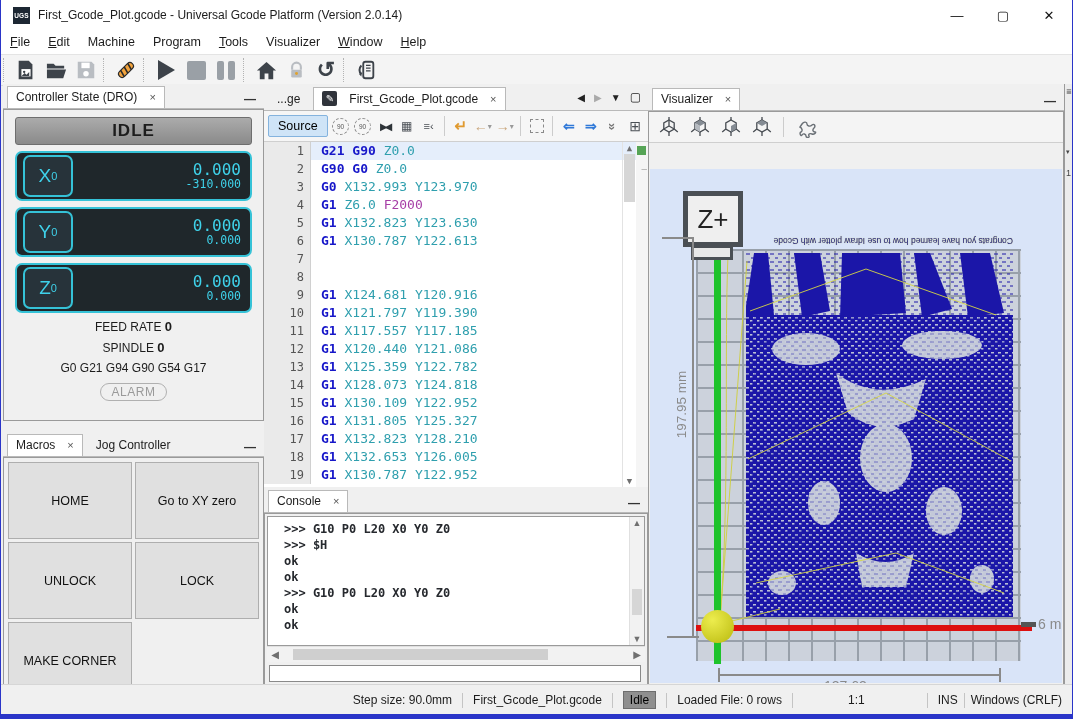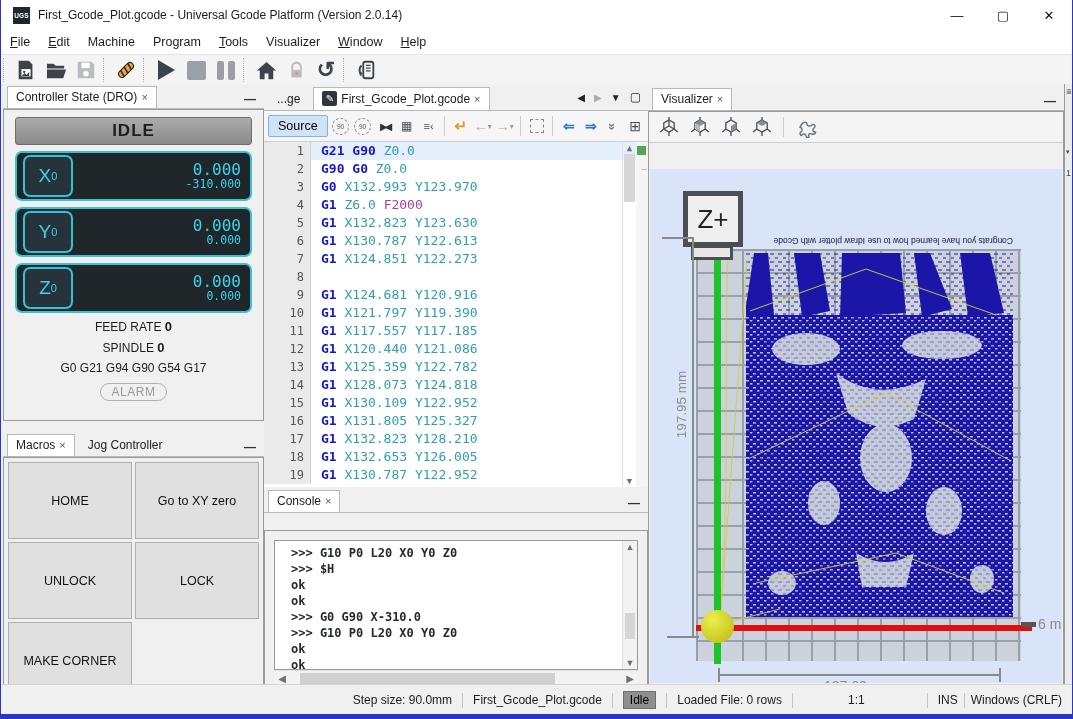--- a/index.html
+++ b/index.html
@@ -26,21 +26,21 @@
   .tbtn{width:30px;height:26px;display:flex;align-items:center;justify-content:center;}
   .tsep{width:5px;height:24px;border-left:1px dotted #b3b3b3;margin:0 2px;}
   .play-tri{width:0;height:0;border-left:17px solid #3d434a;border-top:10px solid transparent;border-bottom:10px solid transparent;}
   .stop-sq{width:19px;height:19px;background:#9aa0a6;border-radius:2px;}
   .pause-bars{display:flex;gap:4px;}
   .pause-bars i{width:7px;height:19px;background:#9aa0a6;border-radius:2px;}
   .reset-glyph{font-size:22px;font-weight:bold;color:#3d434a;line-height:20px;}
 
   
   .tabbar{display:flex;align-items:flex-end;background:#f0f0f0;border-bottom:1px solid #b9b9b9;}
-  .tab{background:#fff;border:1px solid #b9b9b9;border-bottom:none;padding:3px 8px 4px 8px;font-size:12px;display:flex;gap:4px;align-items:center;margin-left:4px;}
+  .tab{background:#fff;border:1px solid #b9b9b9;border-bottom:none;padding:3px 8px 4px 8px;font-size:12px;display:flex;gap:12px;align-items:center;margin-left:4px;}
   .tab.inactive{background:transparent;border-color:transparent;text-align:right;}
   .tab .x{color:#555;font-size:11px;}
   .dash{margin-left:auto;margin-right:8px;margin-bottom:6px;color:#333;font-weight:bold;font-size:12px;line-height:6px;}
   .panel-body{background:#f0f0f0;border:1px solid #9a9a9a;box-sizing:border-box;}
 
   
   .idle-bar{margin:7px 11px 6px 11px;height:26px;border:1px solid #6e6e6e;border-radius:3px;
             background:linear-gradient(#ababab,#8a8a8a);display:flex;align-items:center;justify-content:center;
             font-weight:bold;font-size:17px;color:#1d1d1d;letter-spacing:1px;}
   .axis-row{margin:6px 11px;height:50px;background:#1f272b;border:2px solid #35c2d7;border-radius:7px;
@@ -347,21 +347,21 @@
       <span class="eticon" style="margin-left:auto;font-size:14px;">⊞</span>
     </div>
     <div class="ed-body" id="gcode-lines" style="position:relative;height:345px;">
 
     <div class="cl hl"><span class="ln">1</span><span class="ct"><span class="tok-g">G21</span> <span class="tok-g">G90</span> <span class="tok-v">Z0.0</span></span></div>
         <div class="cl"><span class="ln">2</span><span class="ct"><span class="tok-g">G90</span> <span class="tok-g">G0</span> <span class="tok-v">Z0.0</span></span></div>
         <div class="cl"><span class="ln">3</span><span class="ct"><span class="tok-g">G0</span> <span class="tok-v">X132.993</span> <span class="tok-v">Y123.970</span></span></div>
         <div class="cl"><span class="ln">4</span><span class="ct"><span class="tok-g">G1</span> <span class="tok-v">Z6.0</span> <span class="tok-f">F2000</span></span></div>
         <div class="cl"><span class="ln">5</span><span class="ct"><span class="tok-g">G1</span> <span class="tok-v">X132.823</span> <span class="tok-v">Y123.630</span></span></div>
         <div class="cl"><span class="ln">6</span><span class="ct"><span class="tok-g">G1</span> <span class="tok-v">X130.787</span> <span class="tok-v">Y122.613</span></span></div>
-        <div class="cl"><span class="ln">7</span><span class="ct"><span class="tok-g">G1</span> <span class="tok-v">X124.851</span> <span class="tok-v">Y122.273</span></span></div>
+        <div class="cl"><span class="ln">7</span></div>
         <div class="cl"><span class="ln">8</span></div>
         <div class="cl"><span class="ln">9</span><span class="ct"><span class="tok-g">G1</span> <span class="tok-v">X124.681</span> <span class="tok-v">Y120.916</span></span></div>
         <div class="cl"><span class="ln">10</span><span class="ct"><span class="tok-g">G1</span> <span class="tok-v">X121.797</span> <span class="tok-v">Y119.390</span></span></div>
         <div class="cl"><span class="ln">11</span><span class="ct"><span class="tok-g">G1</span> <span class="tok-v">X117.557</span> <span class="tok-v">Y117.185</span></span></div>
         <div class="cl"><span class="ln">12</span><span class="ct"><span class="tok-g">G1</span> <span class="tok-v">X120.440</span> <span class="tok-v">Y121.086</span></span></div>
         <div class="cl"><span class="ln">13</span><span class="ct"><span class="tok-g">G1</span> <span class="tok-v">X125.359</span> <span class="tok-v">Y122.782</span></span></div>
         <div class="cl"><span class="ln">14</span><span class="ct"><span class="tok-g">G1</span> <span class="tok-v">X128.073</span> <span class="tok-v">Y124.818</span></span></div>
         <div class="cl"><span class="ln">15</span><span class="ct"><span class="tok-g">G1</span> <span class="tok-v">X130.109</span> <span class="tok-v">Y122.952</span></span></div>
         <div class="cl"><span class="ln">16</span><span class="ct"><span class="tok-g">G1</span> <span class="tok-v">X131.805</span> <span class="tok-v">Y125.327</span></span></div>
         <div class="cl"><span class="ln">17</span><span class="ct"><span class="tok-g">G1</span> <span class="tok-v">X132.823</span> <span class="tok-v">Y128.210</span></span></div>
@@ -380,28 +380,27 @@
   </div>
 
   <div class="abs" style="left:263px;top:487px;width:384px;height:197px;">
     <div class="tabbar" style="height:25px;justify-content:center;">
       <div class="tab">
         <span>Console</span>
           <span class="x">×</span>
       </div>
       <div class="dash">—</div>
     </div>
-    <div class="panel-body" style="height:172px;padding:9px;margin-top:17px;">
+    <div class="panel-body" style="height:172px;padding:2px;">
       <div style="position:relative;border:1px solid #9a9a9a;background:#fff;height:128px;">
         <div class="console-text" id="console-lines" style="height:100%;box-sizing:border-box;overflow:hidden;margin-right:14px;">
             <div>&gt;&gt;&gt; G10 P0 L20 X0 Y0 Z0</div>
             <div>&gt;&gt;&gt; $H</div>
             <div>ok</div>
             <div>ok</div>
-            <div>&gt;&gt;&gt; G0 G90 X-310.0</div>
             <div>&gt;&gt;&gt; G10 P0 L20 X0 Y0 Z0</div>
             <div>ok</div>
             <div>ok</div>
           </div>
         <div class="vscroll">
           <div class="sb-arrow">▲</div>
           <div class="sb-thumb" style="position:absolute;top:72px;height:26px;left:1px;right:1px;"></div>
           <div class="sb-arrow" style="position:absolute;bottom:0;left:0;right:0;">▼</div>
         </div>
       </div>

